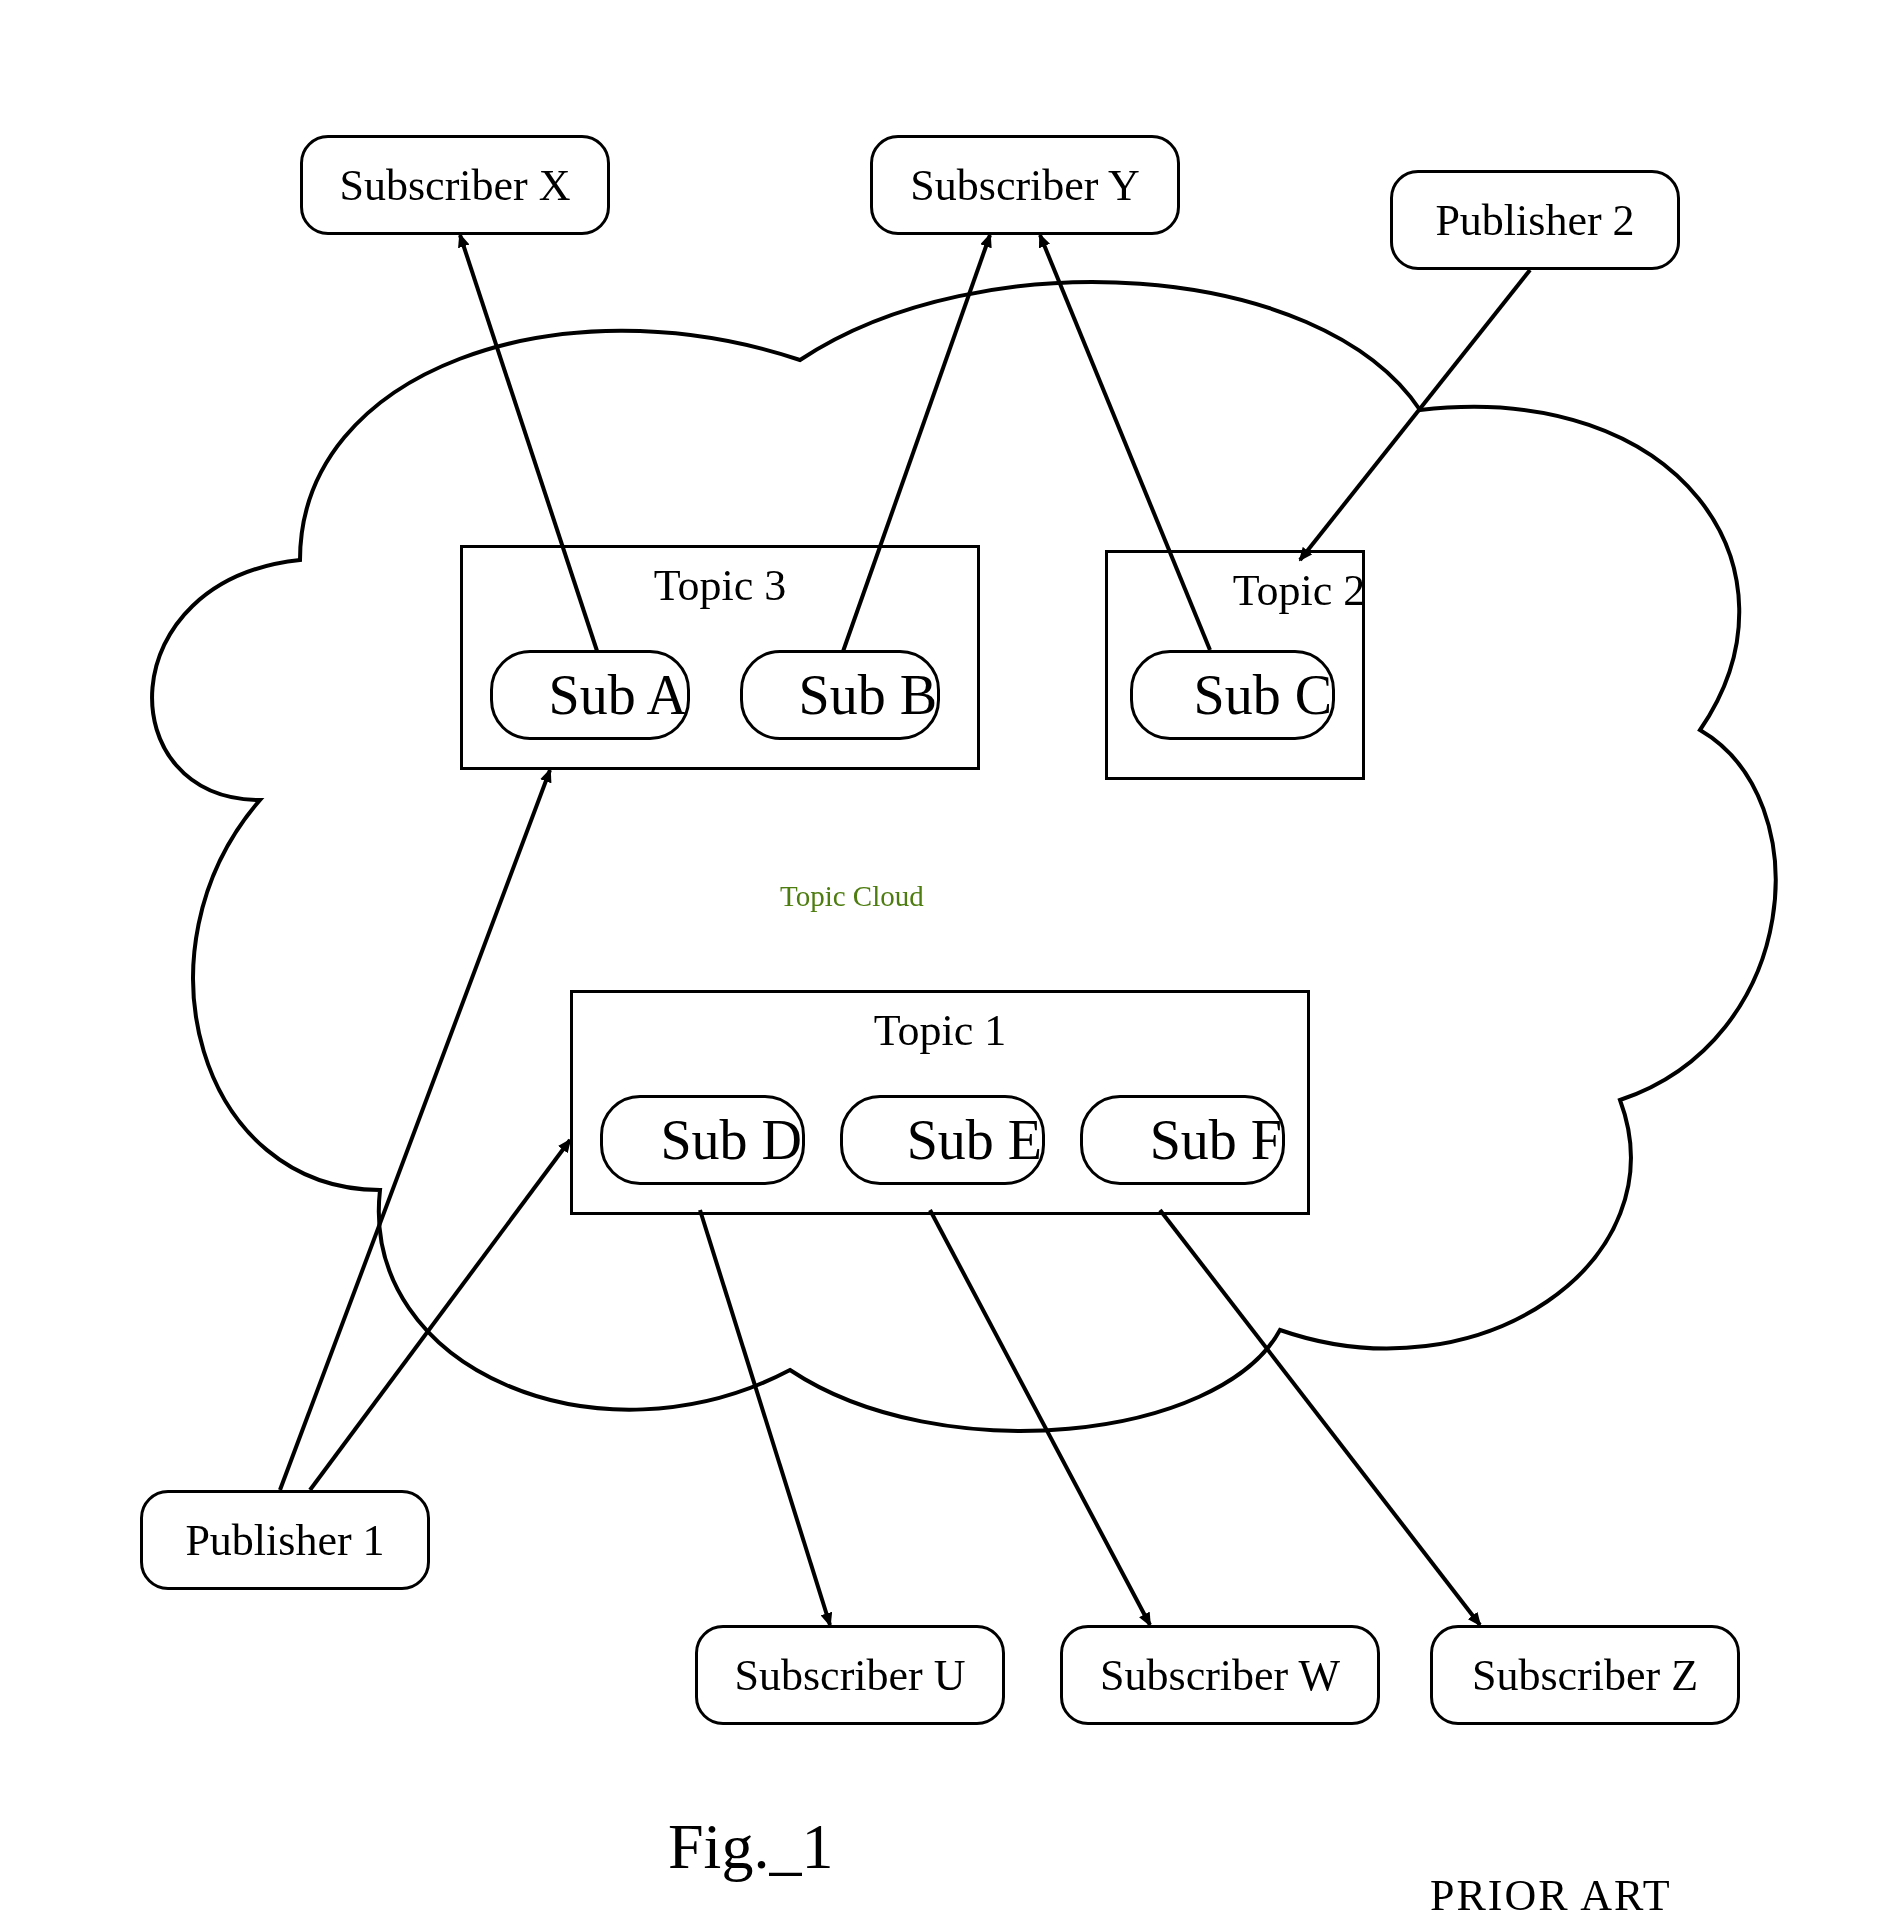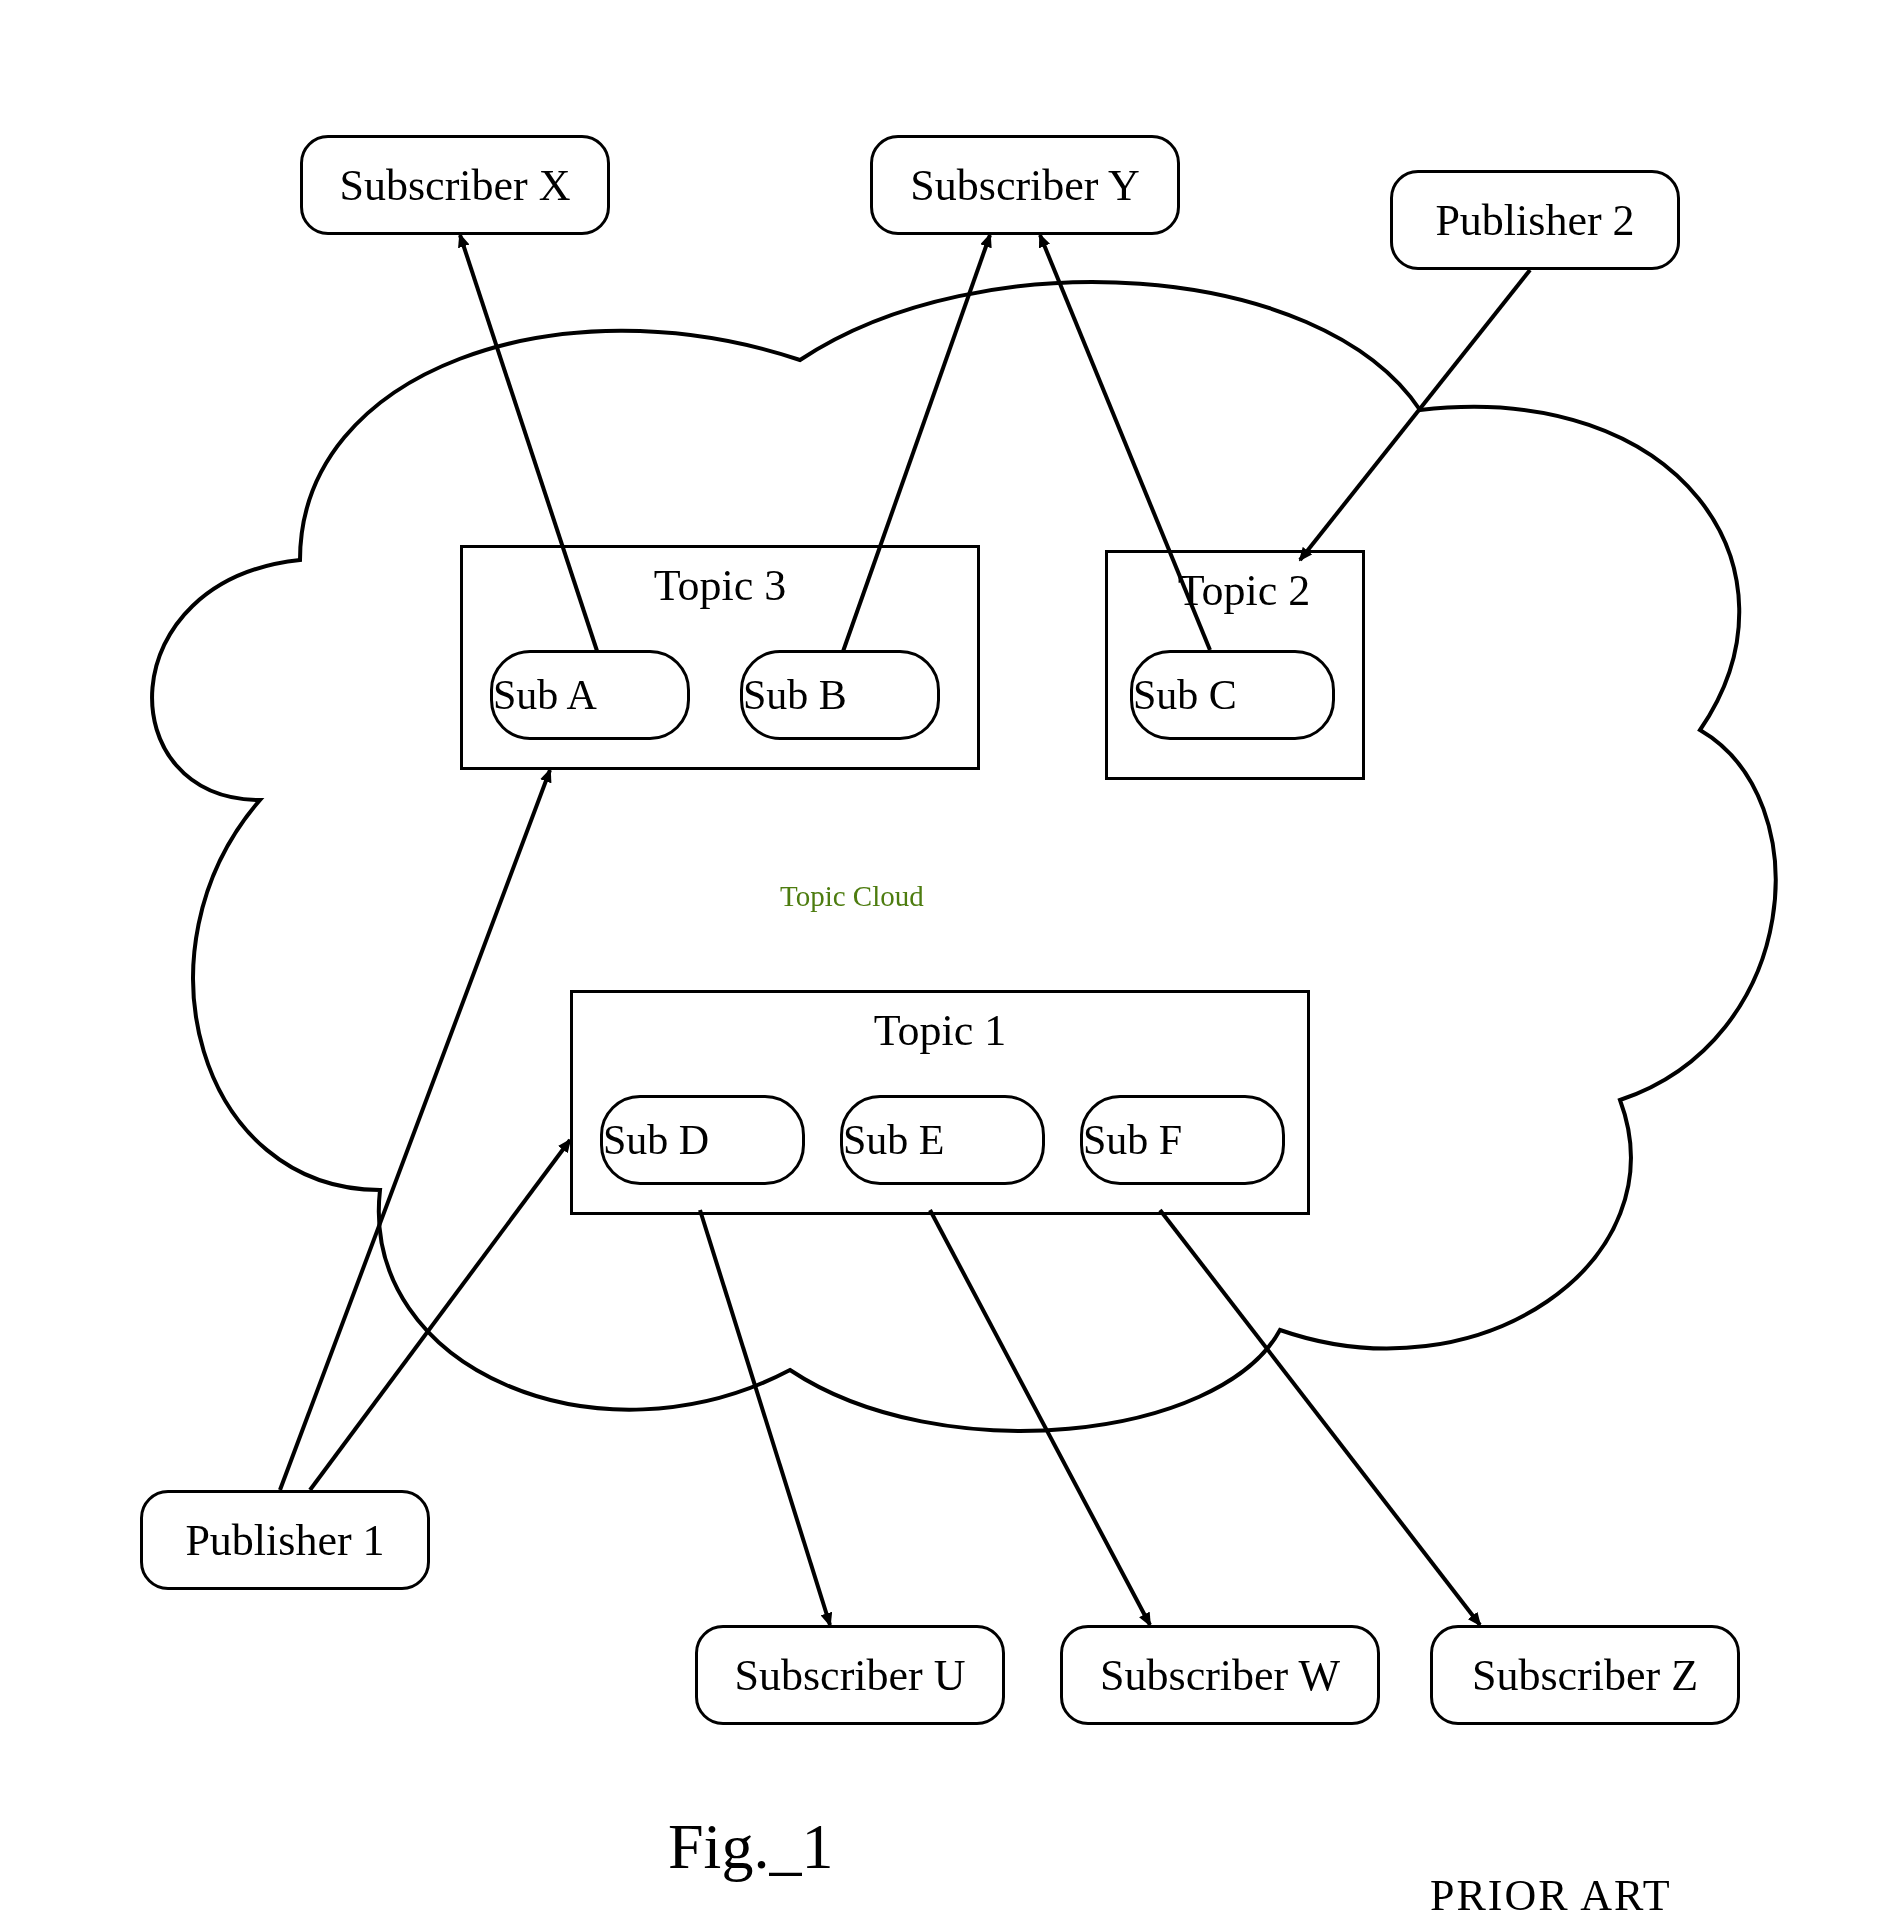--- a/index.html
+++ b/index.html
@@ -29,22 +29,22 @@
     color: #000000;
     box-sizing: border-box;
   }
   .sub-pill {
     position: absolute;
     border: 3px solid #000000;
     border-radius: 40px;
     background: #ffffff;
     display: flex;
     align-items: center;
-    justify-content: flex-start;
-    font-size: 42px;
+    justify-content: flex-end;
+    font-size: 56px;
     color: #000000;
     box-sizing: border-box;
   }
   .topic-box {
     position: absolute;
     border: 3px solid #000000;
     background: transparent;
     box-sizing: border-box;
   }
   .topic-label {
@@ -145,21 +145,21 @@
   <div class="topic-box" style="left:460px; top:545px; width:520px; height:225px;"></div>
   <div class="topic-label" style="left:630px; top:560px; width:180px;">Topic 3</div>
   <div class="sub-pill" style="left:490px; top:650px; width:200px; height:90px;">
     <span>Sub A</span>
   </div>
   <div class="sub-pill" style="left:740px; top:650px; width:200px; height:90px;">
     <span>Sub B</span>
   </div>
 
   <div class="topic-box" style="left:1105px; top:550px; width:260px; height:230px;"></div>
-  <div class="topic-label" style="left:1154px; top:565px; width:180px;">Topic 2</div>
+  <div class="topic-label" style="left:1209px; top:565px; width:180px;">Topic 2</div>
   <div class="sub-pill" style="left:1130px; top:650px; width:205px; height:90px;">
     <span>Sub C</span>
   </div>
 
   <div class="topic-box" style="left:570px; top:990px; width:740px; height:225px;"></div>
   <div class="topic-label" style="left:850px; top:1005px; width:180px;">Topic 1</div>
   <div class="sub-pill" style="left:600px; top:1095px; width:205px; height:90px;">
     <span>Sub D</span>
   </div>
   <div class="sub-pill" style="left:840px; top:1095px; width:205px; height:90px;">

